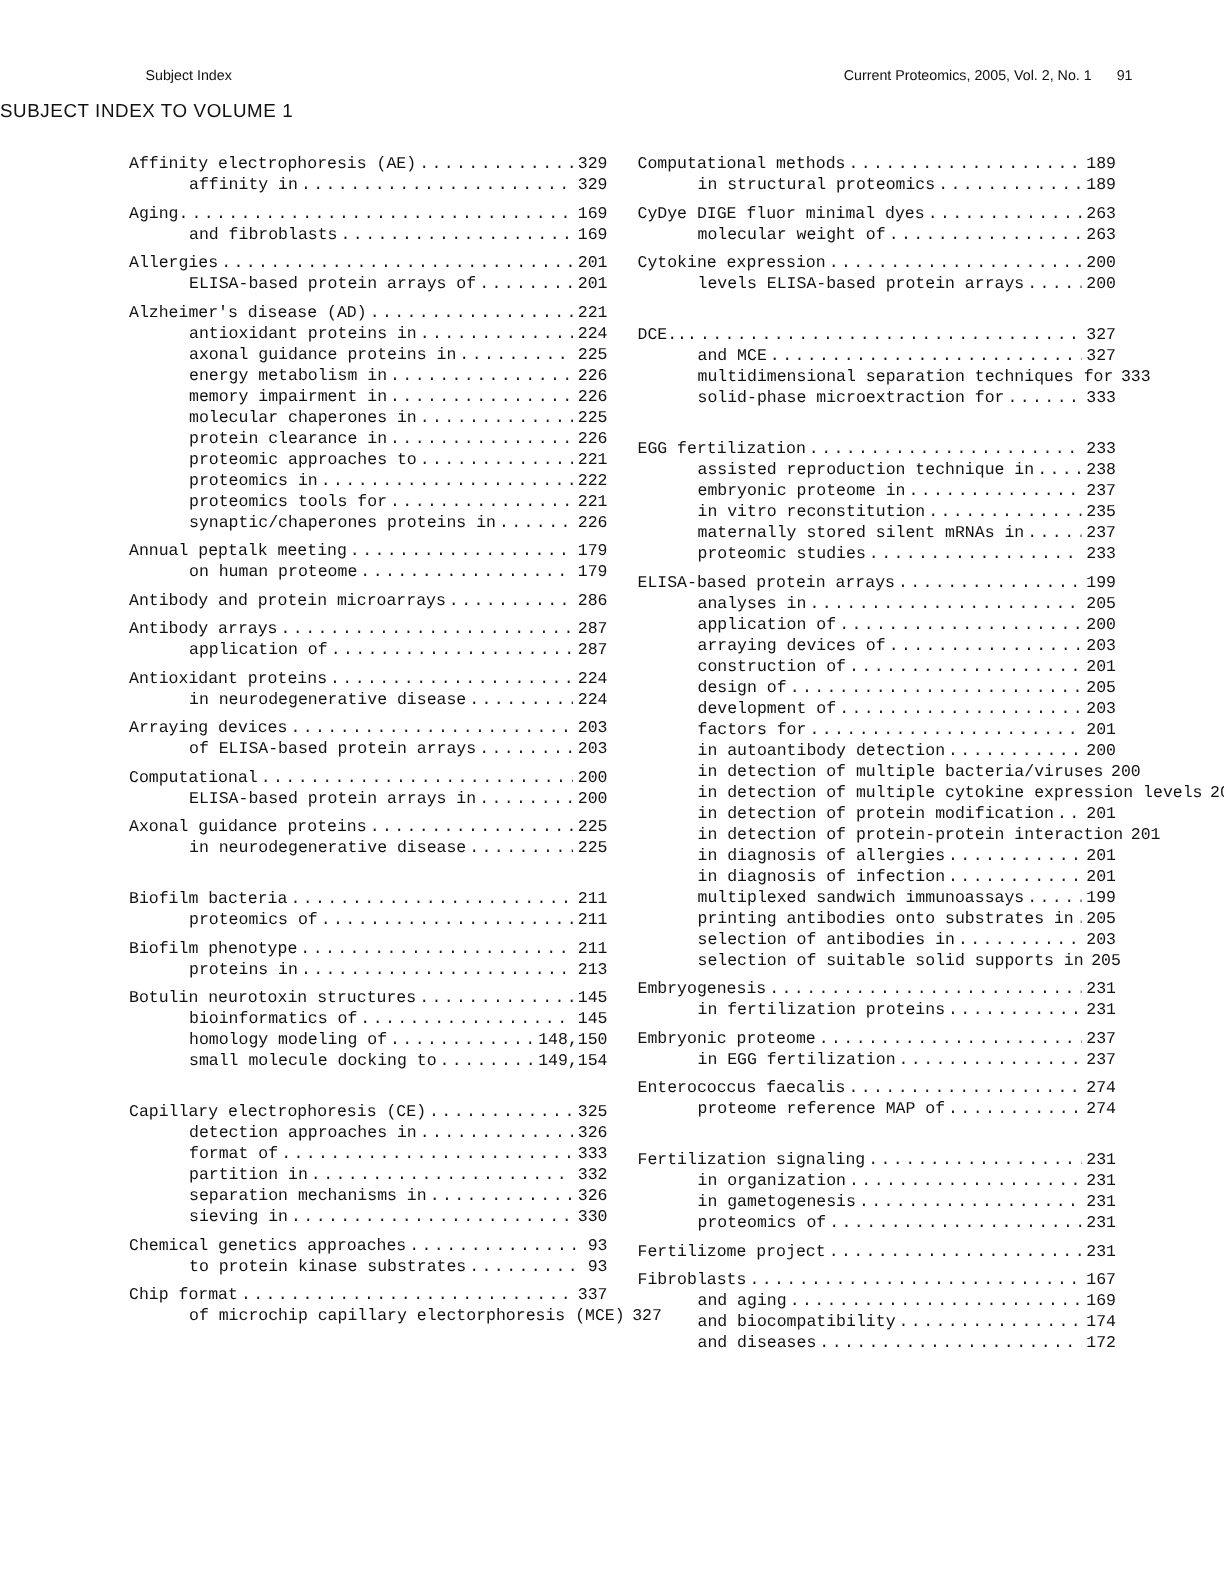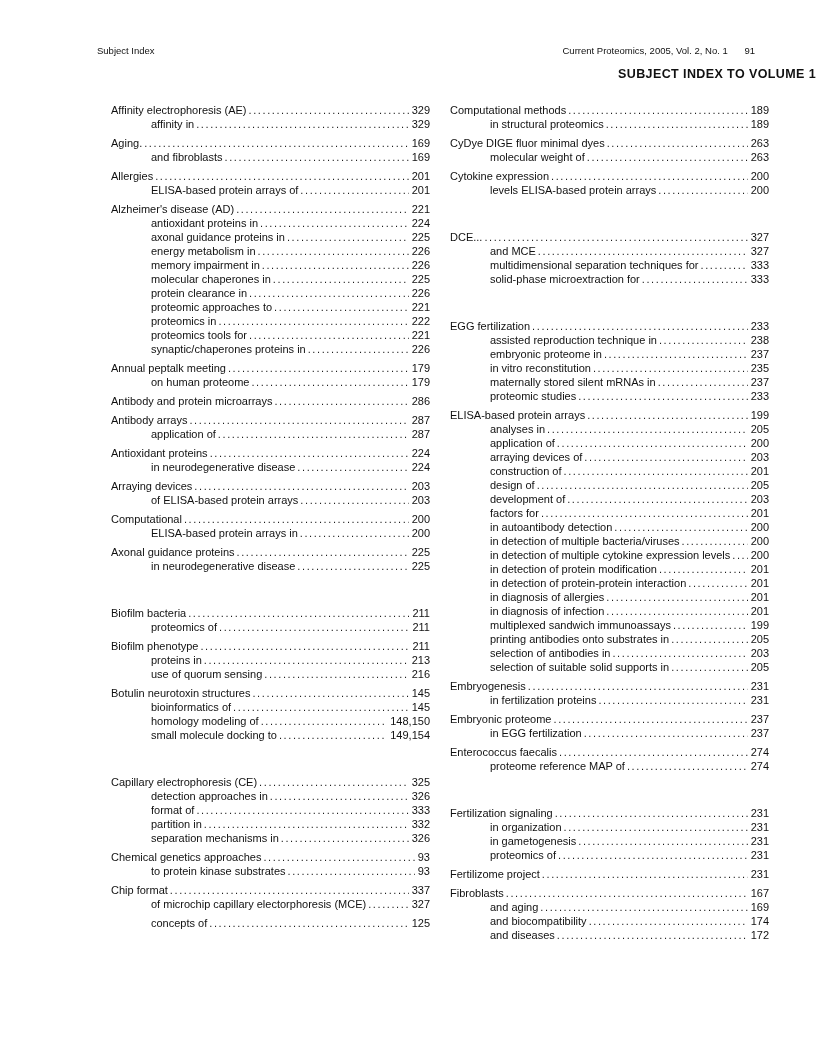--- a/index.html
+++ b/index.html
@@ -18,33 +18,34 @@
     justify-content: space-between;
     align-items: baseline;
     font-size: 9.5px;
     gap: 12px;
   }
   .running-header .right-group { white-space: nowrap; }
   .running-header .folio { margin-left: 14px; margin-top: 21px; }
   .doc-title {
     position: absolute;
     top: 67px; left: 0; width: 816px;
-    text-align: right;
+    text-align: left;
     font-size: 12.5px;
     letter-spacing: 0.4px;
-    font-weight: 700;
+    font-weight: 400;
   }
   .columns {
     position: absolute;
-    top: 103px; left: 111px; width: 658px;
+    top: 103px; left: 86px; width: 658px;
     display: flex;
     gap: 20px;
+    font-family: Liberation Mono, monospace;
   }
   .col { flex: 1; min-width: 0; }
-  .group + .group { margin-top: 33px; text-align: center; }
+  .group + .group { margin-top: 20px; text-align: center; }
   .entry + .entry { margin-top: 5px; }
   .line {
     display: flex;
     align-items: baseline;
     font-size: 11px;
     line-height: 14px;
   }
   .line.sub { padding-left: 40px; }
   .term { white-space: nowrap; }
   .dots {
@@ -267,25 +268,20 @@
           <div class="line">
             <span class="term">Biofilm phenotype</span>
             <span class="dots"></span>
             <span class="pnum">211</span>
           </div>
           <div class="line sub">
             <span class="term">proteins in</span>
             <span class="dots"></span>
             <span class="pnum">213</span>
           </div>
-          <div class="line sub">
-            <span class="term">use of quorum sensing</span>
-            <span class="dots"></span>
-            <span class="pnum">216</span>
-          </div>
         </div>
         <div class="entry">
           <div class="line">
             <span class="term">Botulin neurotoxin structures</span>
             <span class="dots"></span>
             <span class="pnum">145</span>
           </div>
           <div class="line sub">
             <span class="term">bioinformatics of</span>
             <span class="dots"></span>
@@ -323,20 +319,25 @@
           <div class="line sub">
             <span class="term">partition in</span>
             <span class="dots"></span>
             <span class="pnum">332</span>
           </div>
           <div class="line sub">
             <span class="term">separation mechanisms in</span>
             <span class="dots"></span>
             <span class="pnum">326</span>
           </div>
+          <div class="line sub">
+            <span class="term">sieving in</span>
+            <span class="dots"></span>
+            <span class="pnum">330</span>
+          </div>
         </div>
         <div class="entry">
           <div class="line">
             <span class="term">Chemical genetics approaches</span>
             <span class="dots"></span>
             <span class="pnum">93</span>
           </div>
           <div class="line sub">
             <span class="term">to protein kinase substrates</span>
             <span class="dots"></span>
@@ -349,25 +350,20 @@
             <span class="dots"></span>
             <span class="pnum">337</span>
           </div>
           <div class="line sub">
             <span class="term">of microchip capillary electorphoresis (MCE)</span>
             <span class="dots"></span>
             <span class="pnum">327</span>
           </div>
         </div>
         <div class="entry">
-          <div class="line sub">
-            <span class="term">concepts of</span>
-            <span class="dots"></span>
-            <span class="pnum">125</span>
-          </div>
         </div>
       </div>
     </div>
   <div class="col">
       <div class="group">
         <div class="entry">
           <div class="line">
             <span class="term">Computational methods</span>
             <span class="dots"></span>
             <span class="pnum">189</span>

